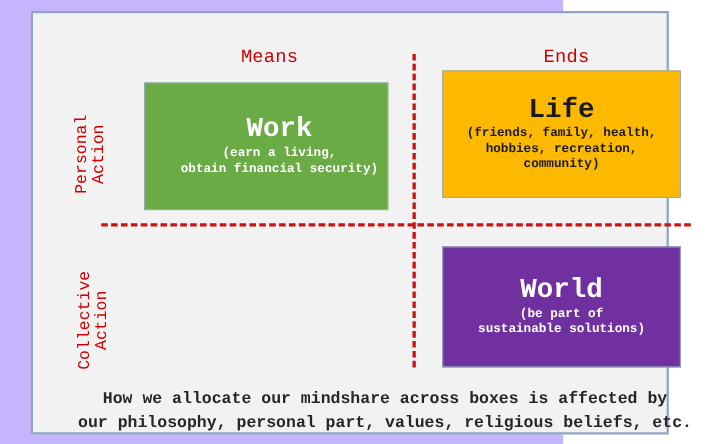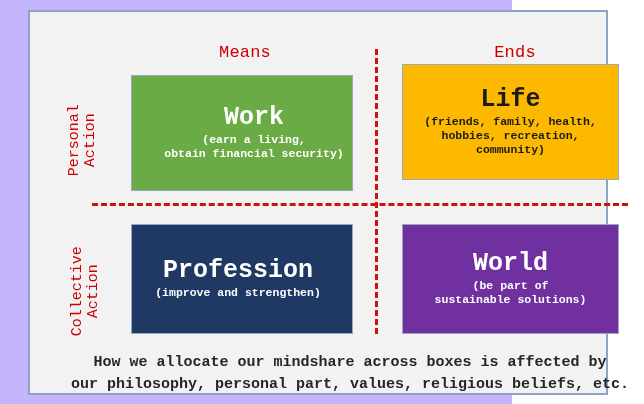--- a/index.html
+++ b/index.html
@@ -202,26 +202,20 @@
     </div>
 
     <div class="quad-box" id="box-life">
       <div class="quad-inner">
         <div class="quad-title">Life</div>
         <div class="quad-sub">(friends, family, health,</div>
         <div class="quad-sub">hobbies, recreation, community)</div>
       </div>
     </div>
 
-    <div class="quad-box" id="box-profession">
-      <div class="quad-inner">
-        <div class="quad-title">Profession</div>
-        <div class="quad-sub">(improve and strengthen)</div>
-      </div>
-    </div>
 
     <div class="quad-box" id="box-world">
       <div class="quad-inner">
         <div class="quad-title">World</div>
         <div class="quad-sub">(be part of</div>
         <div class="quad-sub">sustainable solutions)</div>
       </div>
     </div>
 
     <div id="footnote">

